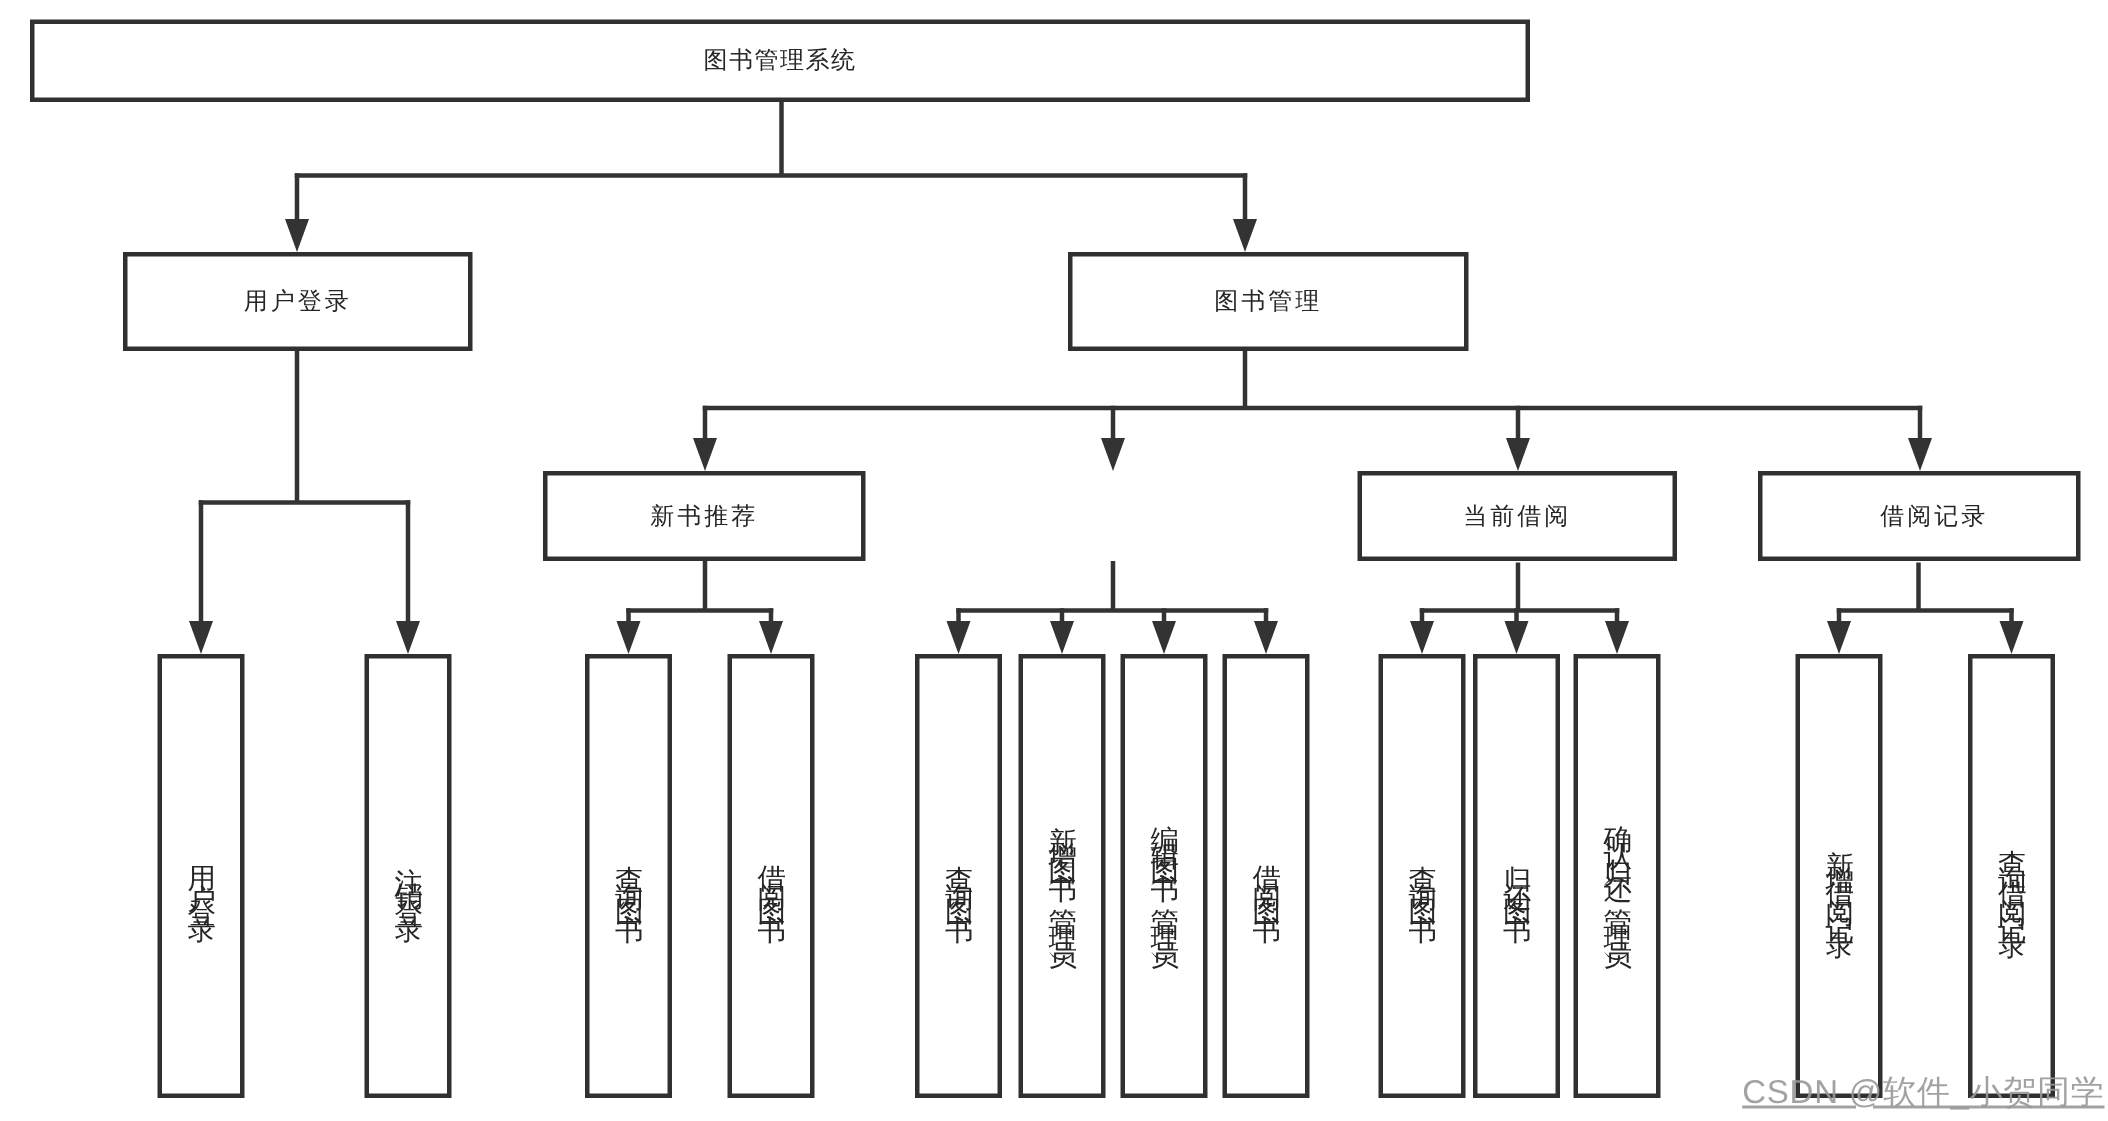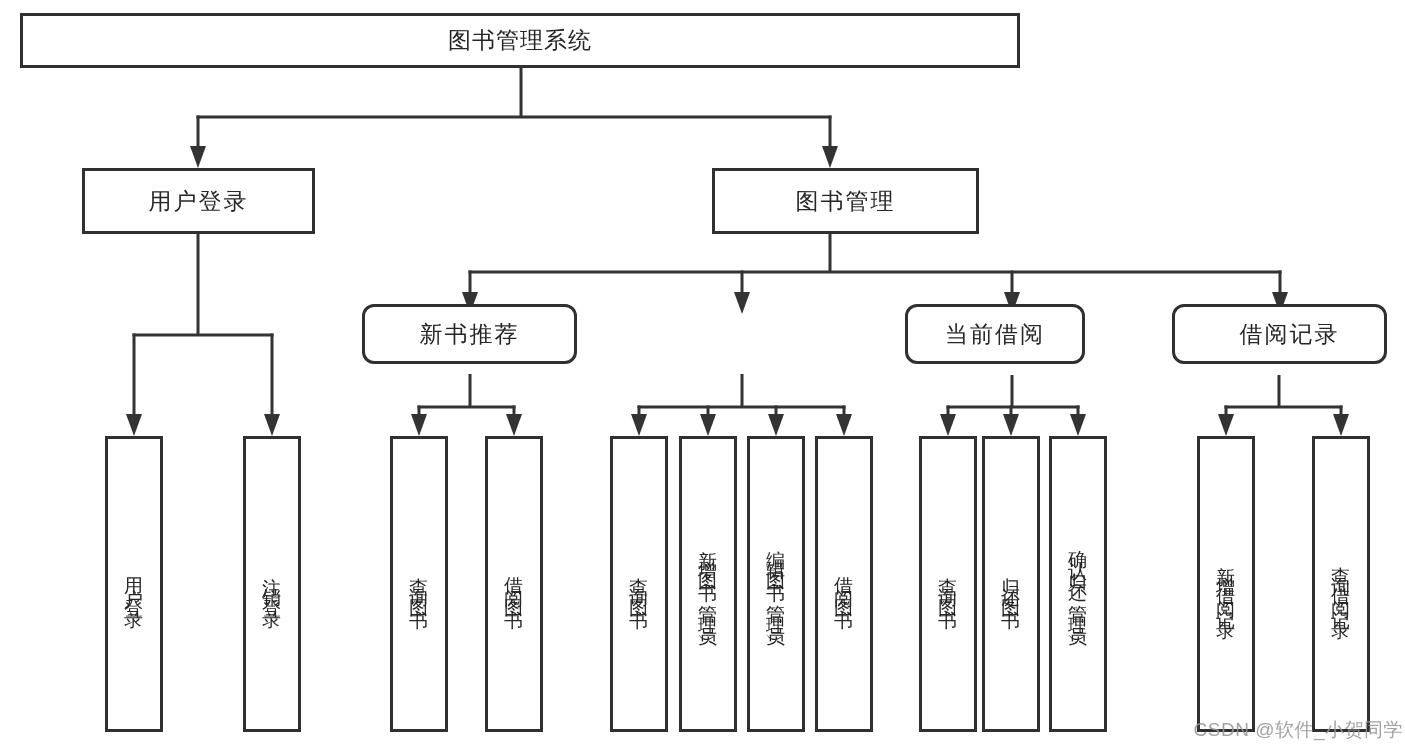--- a/index.html
+++ b/index.html
@@ -27,31 +27,31 @@
     box-sizing: border-box;
     background: #ffffff;
     border: 3px solid #303030;
     display: flex;
     align-items: center;
     justify-content: center;
     color: #262626;
     z-index: 2;
   }
   .node.h {
-    font-size: 23px;
+    font-size: 16px;
     letter-spacing: 2px;
     white-space: nowrap;
   }
   .node.root { left: 20px; top: 13px; width: 1000px; height: 55px; letter-spacing: 1px; }
   .node.l2a  { left: 82px;  top: 168px; width: 233px; height: 66px; }
   .node.l2b  { left: 712px; top: 168px; width: 267px; height: 66px; }
-  .node.l3   { top: 304px; height: 60px; border-radius: 12px; }
+  .node.l3   { top: 314px; height: 60px; }
   .node.l3a  { left: 362px;  width: 215px; }
   .node.l3b  { left: 635px;  width: 214px; }
-  .node.l3c  { left: 905px;  width: 180px; }
+  .node.l3c  { left: 905px;  width: 213px; }
   .node.l3d  { left: 1172px; width: 215px; padding-left: 20px; }
   .node.leaf {
     top: 436px;
     width: 58px;
     height: 296px;
   }
   .leaf .vtext {
     writing-mode: vertical-rl;
     text-orientation: mixed;
     font-size: 19px;
@@ -70,24 +70,25 @@
   .lf9  { left: 919px; }
   .lf10 { left: 982px; }
   .lf11 { left: 1049px; }
   .lf12 { left: 1197px; }
   .lf13 { left: 1312px; }
   .watermark {
     position: absolute;
     right: 2px;
     bottom: 4px;
     z-index: 10;
-    font-size: 19px;
+    font-size: 22px;
     color: rgba(152, 152, 152, 0.9);
     letter-spacing: 0.5px;
     white-space: nowrap;
+    text-decoration: underline;
   }
 </style>
 </head>
 <body>
 
 <div class="canvas">
 
   <svg class="connectors" viewBox="0 0 1405 747" xmlns="http://www.w3.org/2000/svg">
 
     <g>

